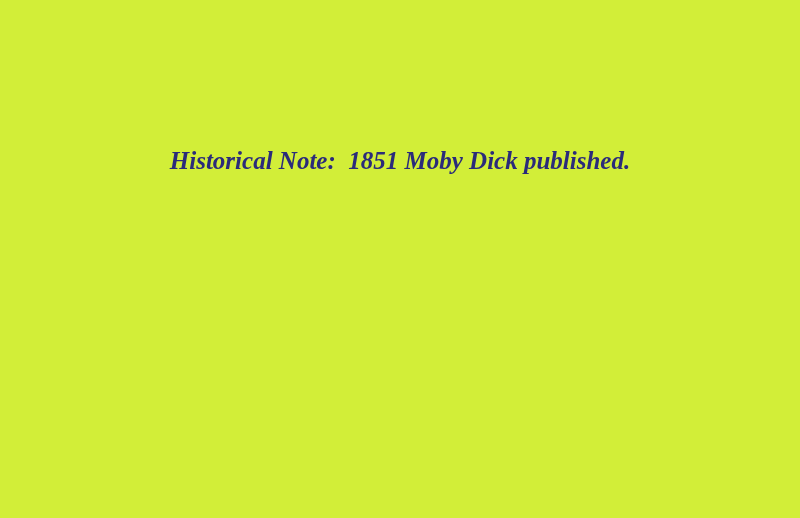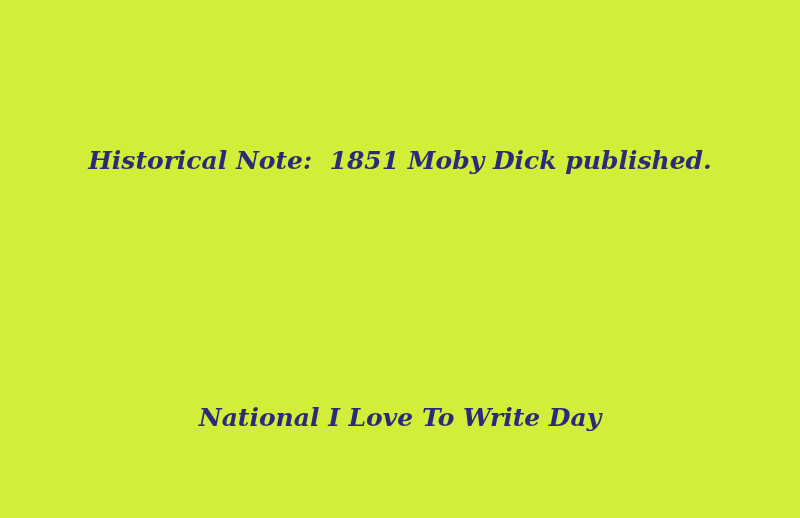--- a/index.html
+++ b/index.html
@@ -27,33 +27,33 @@
     white-space: pre-wrap;
   }
   .section {
     margin-top: 28.6px; 
   }
   .section:first-child {
     margin-top: 0;
   }
   .line {
     height: 28.6px;
+    font-family: Liberation Serif, serif;
   }
 </style>
 </head>
 <body>
 
 <div class="page">
 
   <div class="section">
     <div class="line">Historical Note:  1851 Moby Dick published.</div>
   </div>
 
   <div class="section">
-    <div class="line">National I Love To Write Day</div>
     
     
     
   </div>
 
   
 
   
 
 </div>

